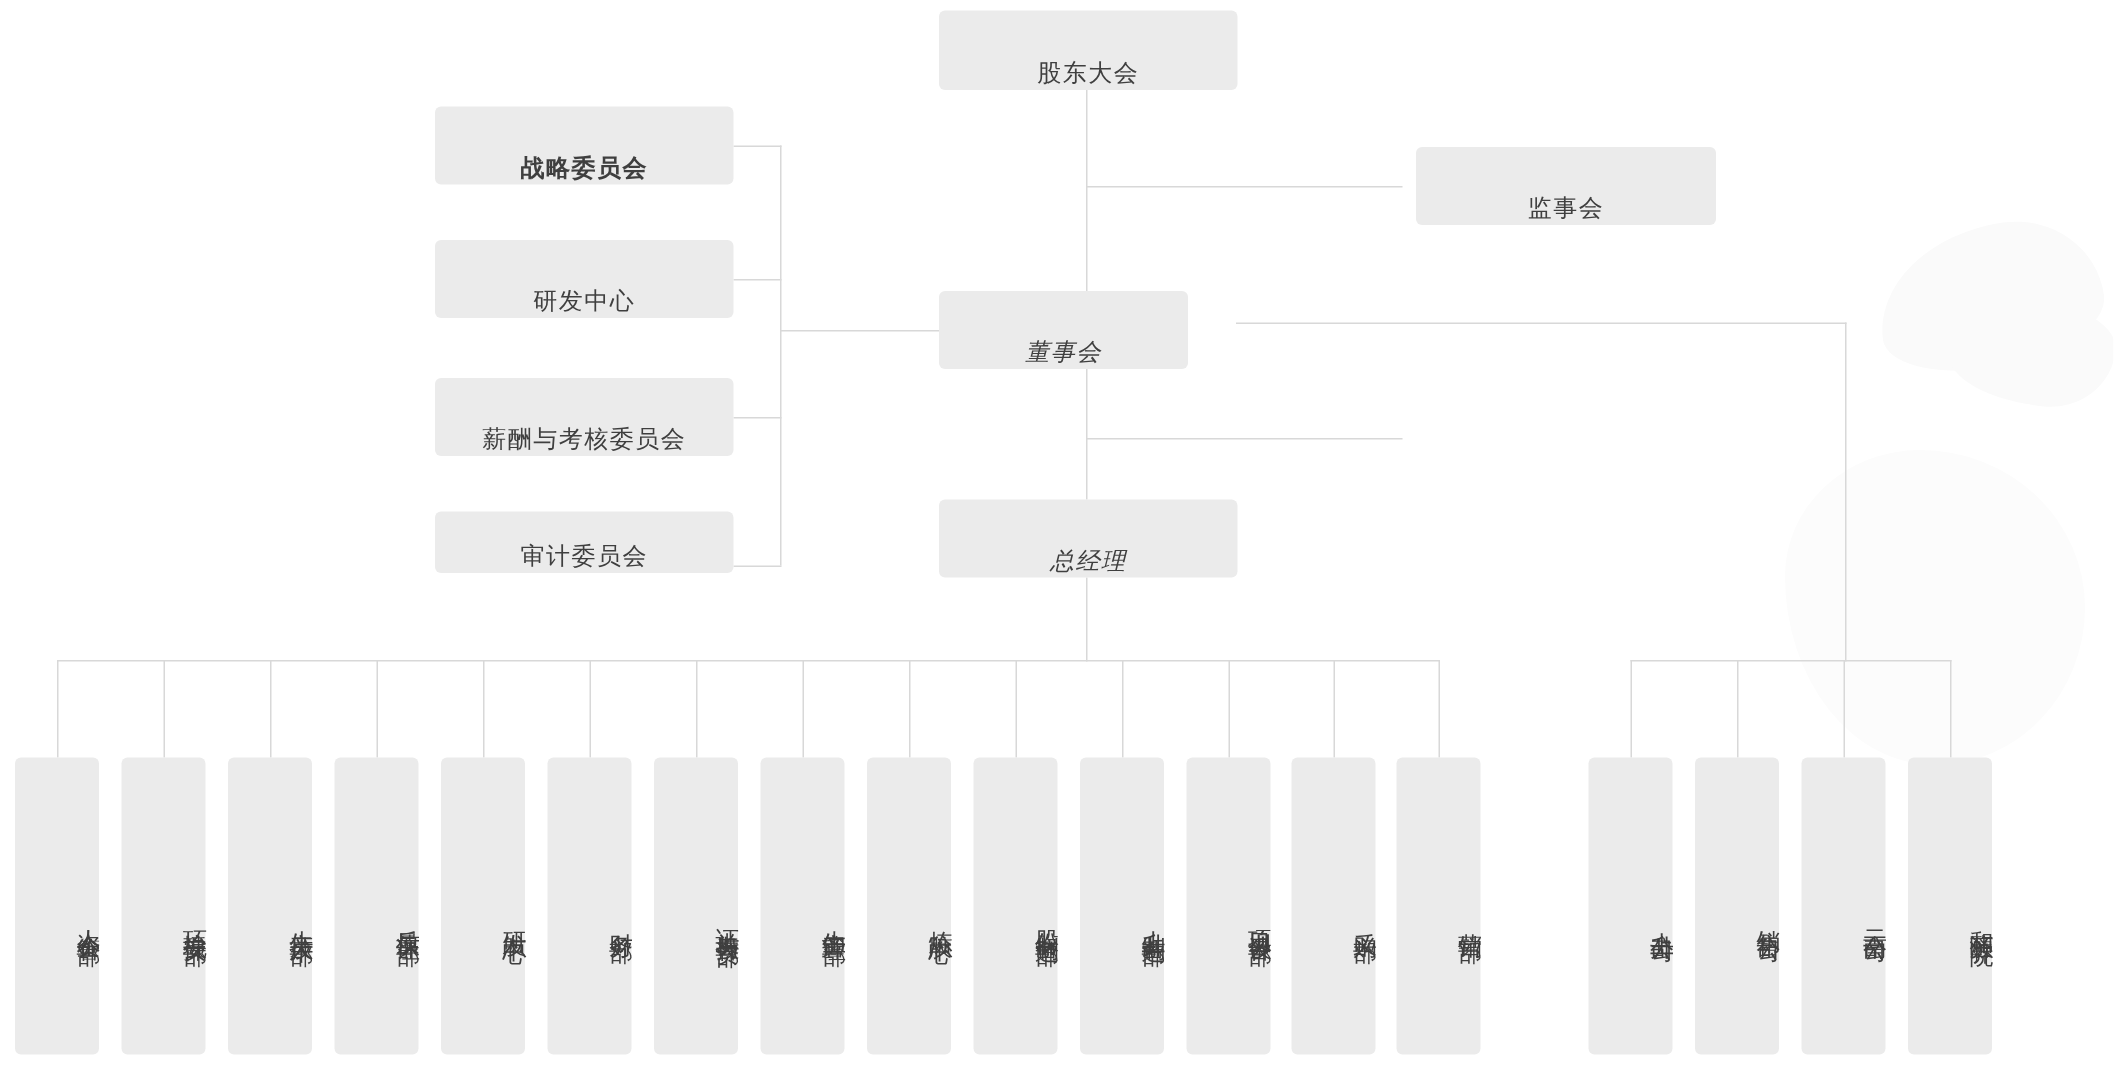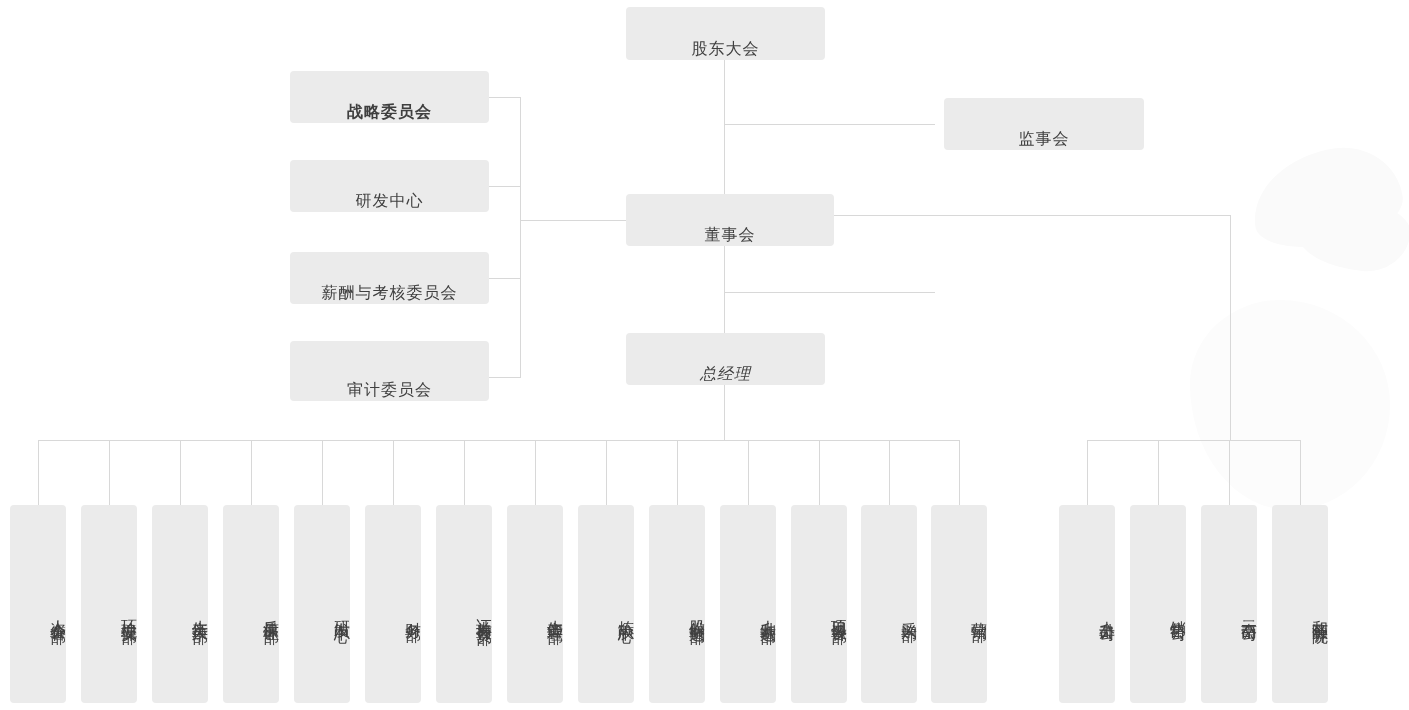--- a/index.html
+++ b/index.html
@@ -135,39 +135,39 @@
   <div class="line v" style="left:1300px; top:440px; height:65px;"></div>
 
   <div class="node horizontal" style="left:626px; top:7px; width:199px; height:53px;">
     <span>股东大会</span>
   </div>
 
   <div class="node horizontal" style="left:944px; top:98px; width:200px; height:52px;">
     <span>监事会</span>
   </div>
 
-  <div class="node horizontal" style="left:626px; top:194px; width:208px; height:52px;">
+  <div class="node horizontal" style="left:626px; top:194px; width:166px; height:52px;font-style:italic;">
     <span>董事会</span>
   </div>
 
 
   <div class="node horizontal" style="left:626px; top:333px; width:199px; height:52px;font-style:italic;">
     <span>总经理</span>
   </div>
 
   <div class="node horizontal" style="left:290px; top:71px; width:199px; height:52px;font-weight:bold;">
     <span>战略委员会</span>
   </div>
   <div class="node horizontal" style="left:290px; top:160px; width:199px; height:52px;">
     <span>研发中心</span>
   </div>
   <div class="node horizontal" style="left:290px; top:252px; width:199px; height:52px;font-family:Liberation Serif, serif;">
     <span>薪酬与考核委员会</span>
   </div>
-  <div class="node horizontal" style="left:290px; top:341px; width:199px; height:60px;">
+  <div class="node horizontal" style="left:290px; top:341px; width:199px; height:41px;">
     <span>审计委员会</span>
   </div>
 
   <div class="node vertical" style="left:10px;  top:505px; width:56px; height:198px;">
     <span>人资企管部</span>
   </div>
   <div class="node vertical" style="left:81px;  top:505px; width:56px; height:198px;">
     <span>环境安保部</span>
   </div>
   <div class="node vertical" style="left:152px; top:505px; width:56px; height:198px;">

